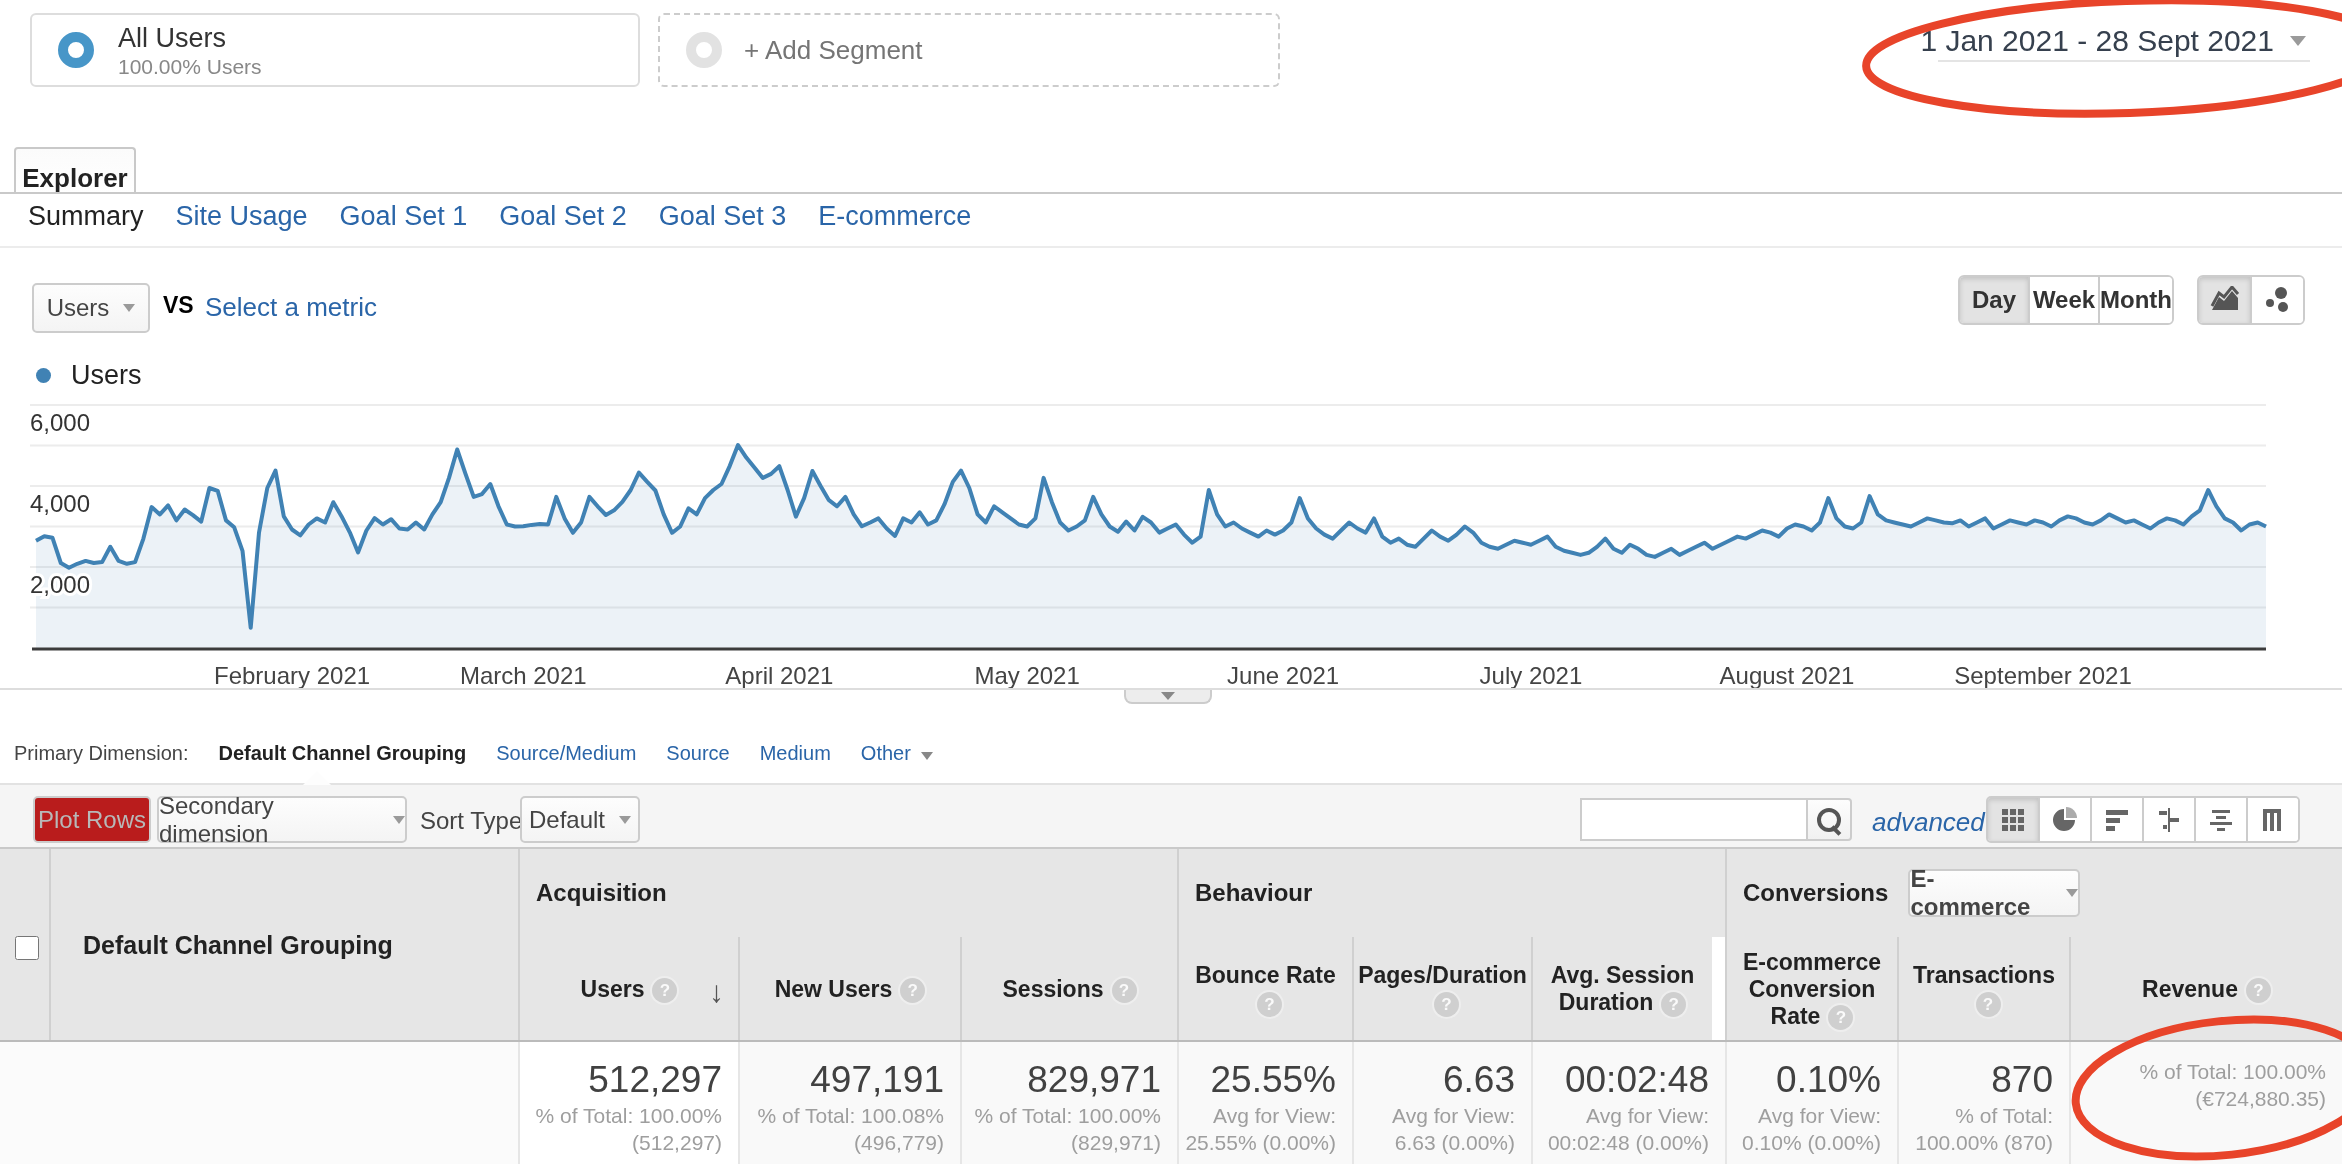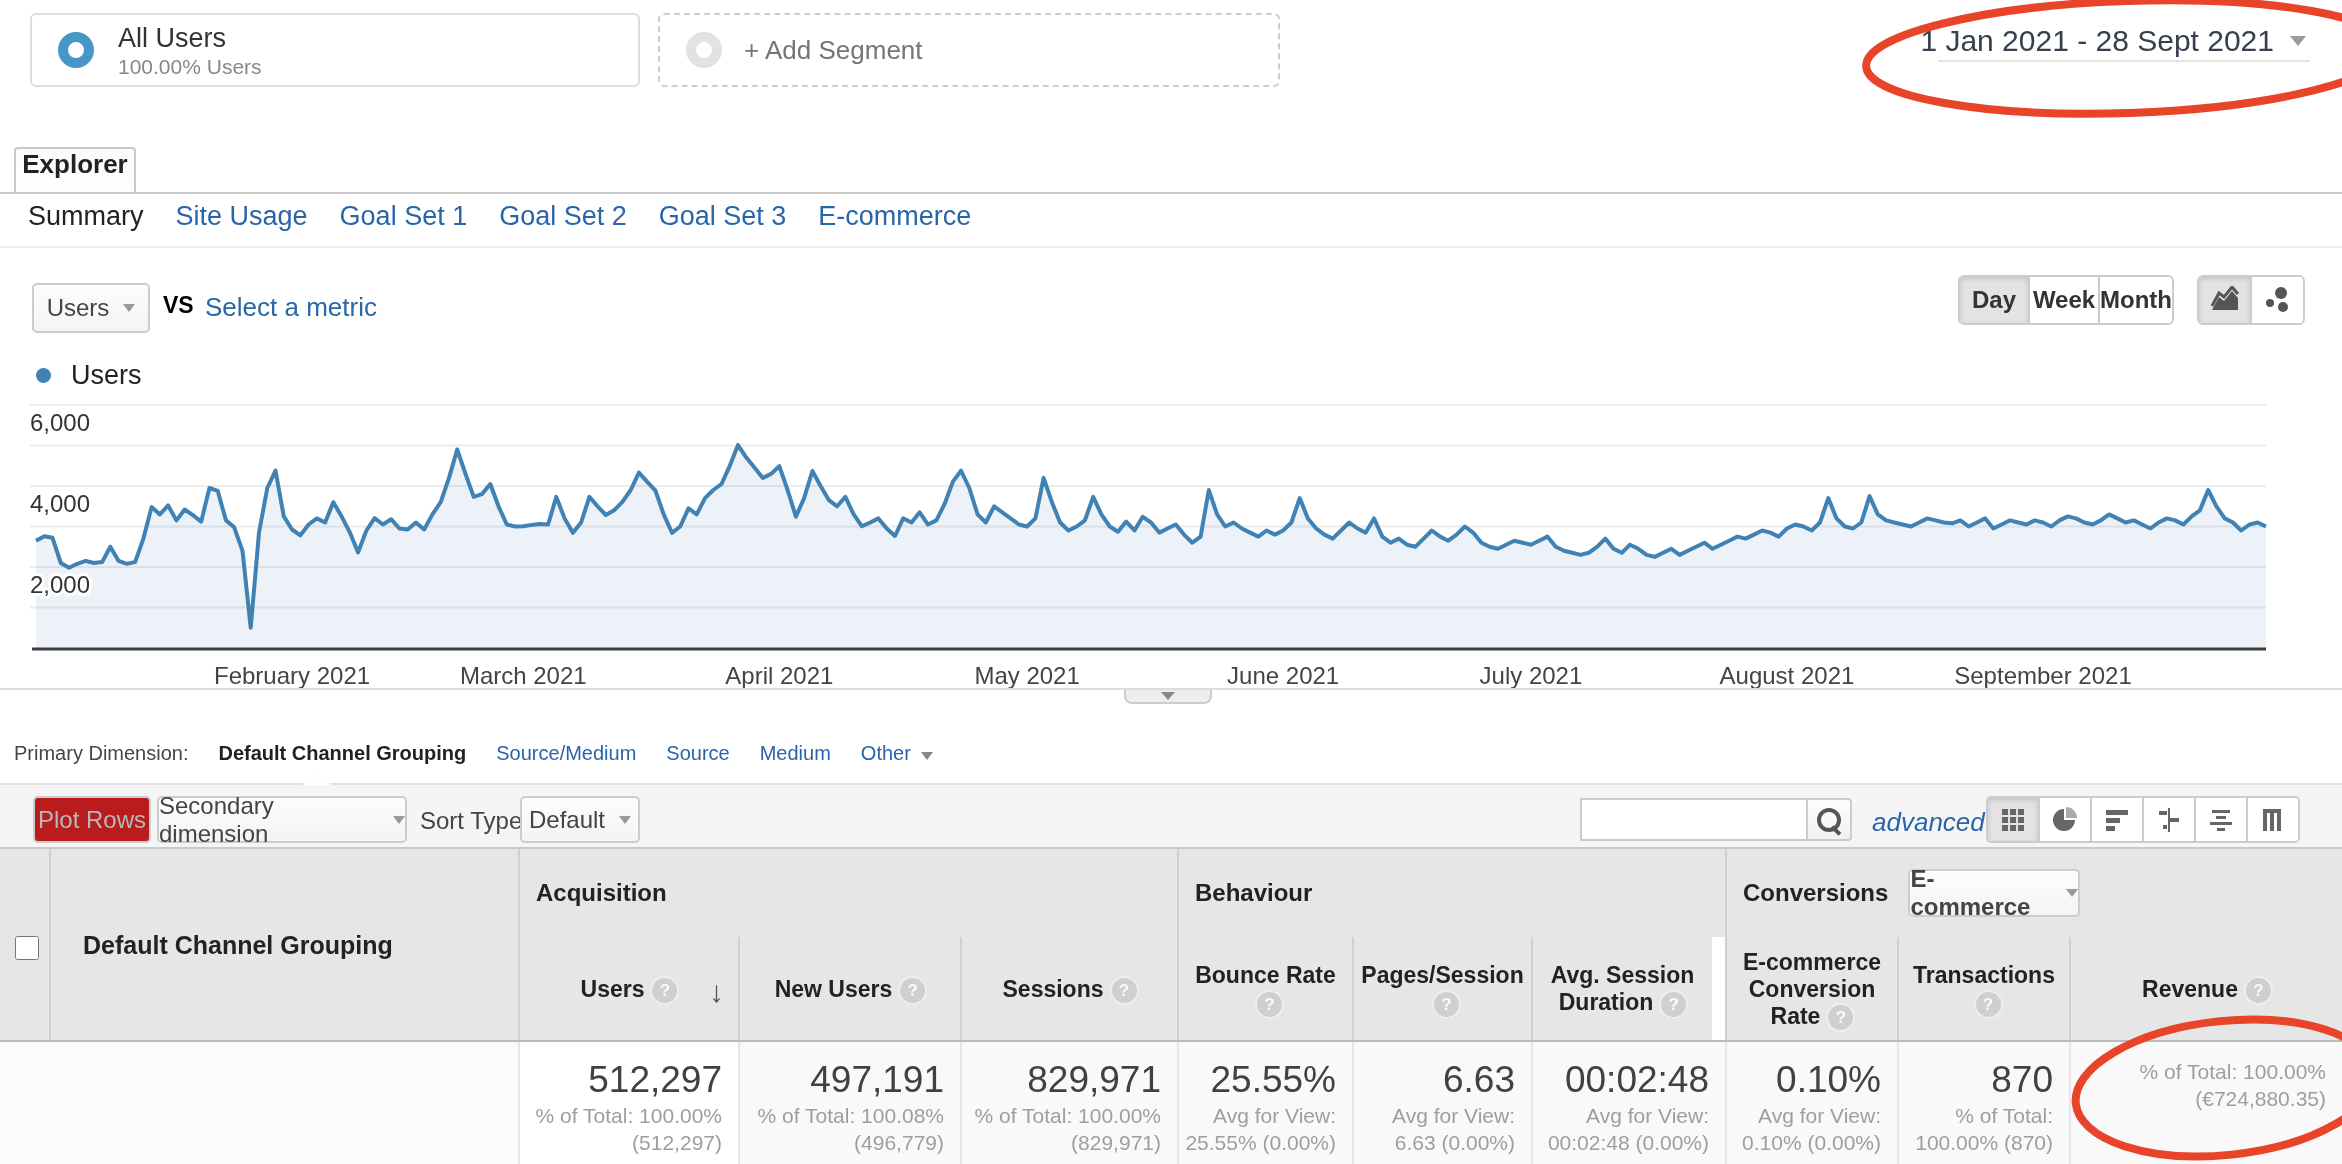--- a/index.html
+++ b/index.html
@@ -22,21 +22,21 @@
               display:flex;align-items:center;gap:16px;}
   .date-underline{position:absolute;top:60px;right:32px;width:372px;border-top:2px solid #e4e4e4;}
 
   .caret{display:inline-block;width:0;height:0;border-left:8px solid transparent;
          border-right:8px solid transparent;border-top:10px solid #9a9a9a;}
   .caret.sm{border-left-width:6px;border-right-width:6px;border-top-width:8px;}
 
   
   .explorer-tab{position:absolute;left:14px;top:147px;width:122px;height:47px;background:#fff;
     border:2px solid #c9c9c9;border-bottom:none;border-radius:4px 4px 0 0;box-sizing:border-box;
-    font-size:26px;font-weight:bold;color:#222;display:flex;align-items:flex-start;justify-content:center;
+    font-size:26px;font-weight:bold;color:#222;display:flex;align-items:flex-end;justify-content:center;
     background:linear-gradient(#fbfbfb,#fff);}
   .tabline{position:absolute;left:0;top:192px;width:2342px;border-top:2px solid #c9c9c9;}
   .subtabs{position:absolute;left:28px;top:201px;display:flex;gap:32px;font-size:27px;}
   .subtabs .t{color:#2a65a8;cursor:pointer;}
   .subtabs .t.active{color:#222;cursor:default;}
   .subtabline{position:absolute;left:0;top:246px;width:2342px;border-top:2px solid #ececec;}
 
   
   .btn{background:linear-gradient(#fdfdfd,#f4f4f4);border:2px solid #ccc;border-radius:5px;
        box-sizing:border-box;font-size:24px;color:#444;display:flex;align-items:center;
@@ -319,21 +319,21 @@
       <div class="thead-cell col-row" style="left: 738px; width: 222px;">
         <span><span>New Users</span><span class="help">?</span></span>
       </div>
       <div class="thead-cell col-row" style="left: 960px; width: 217px;">
         <span><span>Sessions</span><span class="help">?</span></span>
       </div>
       <div class="thead-cell col-row" style="left: 1177px; width: 175px;">
         <span><span>Bounce Rate</span><span class="help">?</span></span>
       </div>
       <div class="thead-cell col-row" style="left: 1352px; width: 179px;">
-        <span><span>Pages/Session</span><span class="help">?</span></span>
+        <span><span>Pages/Duration</span><span class="help">?</span></span>
       </div>
       <div class="thead-cell col-row" style="left: 1531px; width: 181px;">
         <span><span>Avg. Session Duration</span><span class="help">?</span></span>
       </div>
       <div class="thead-cell col-row" style="left: 1725px; width: 172px;">
         <span><span>E-commerce Conversion Rate</span><span class="help">?</span></span>
       </div>
       <div class="thead-cell col-row" style="left: 1897px; width: 172px;">
         <span><span>Transactions</span><span class="help">?</span></span>
       </div>

